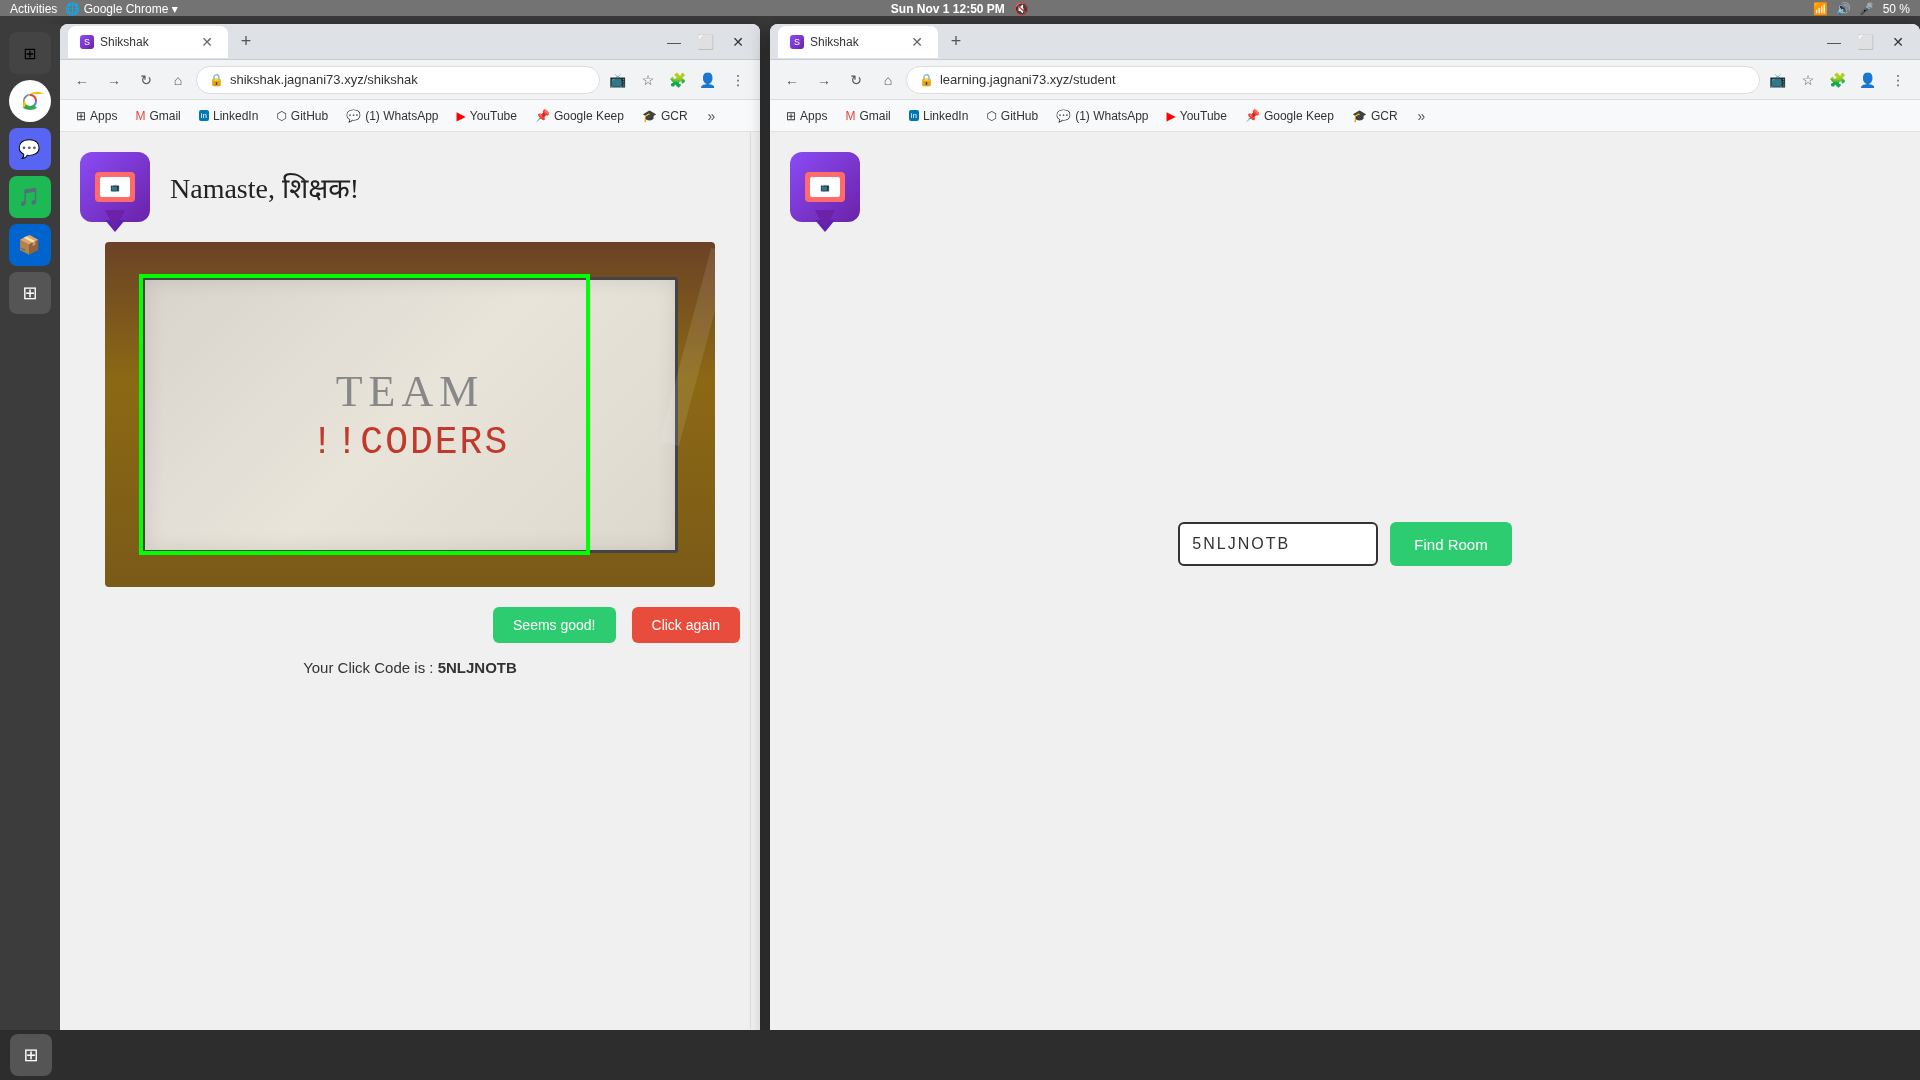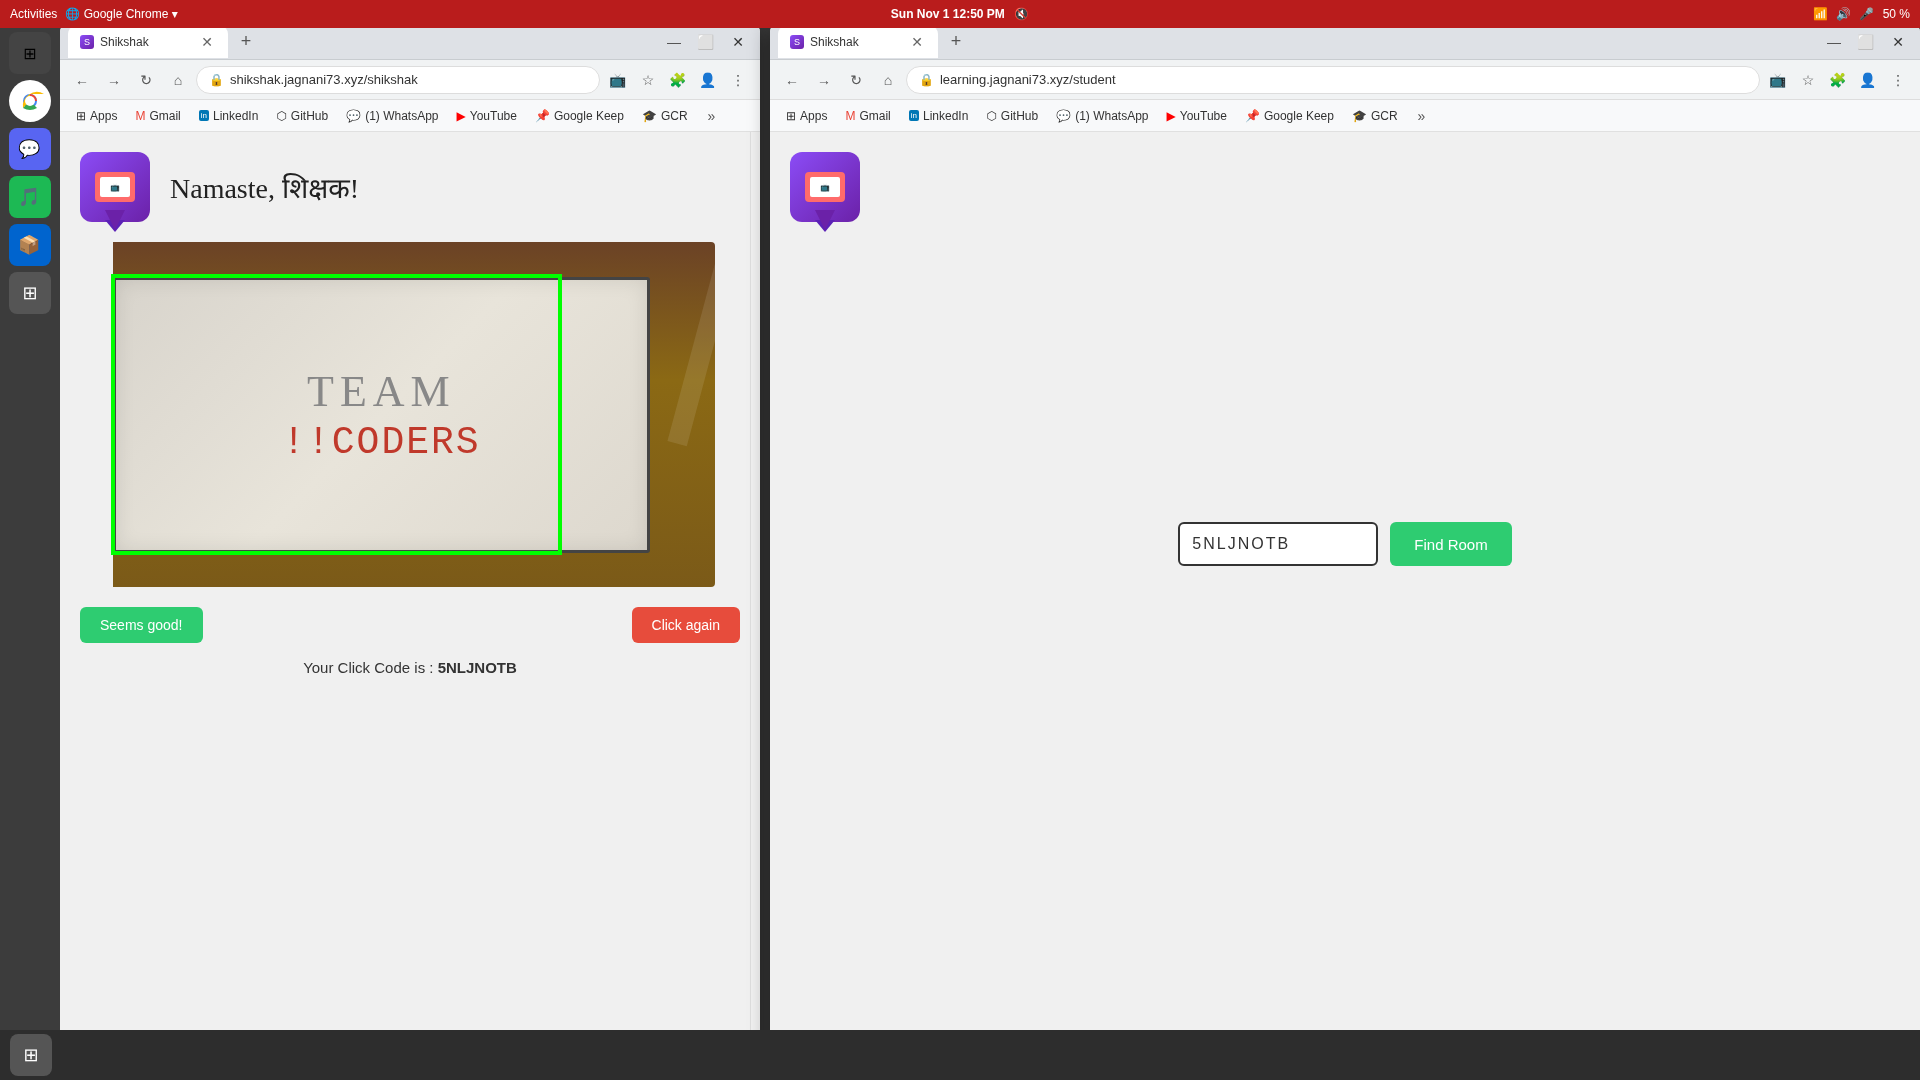--- a/index.html
+++ b/index.html
@@ -9,24 +9,24 @@
       width: 1920px;
       height: 1080px;
       overflow: hidden;
       position: relative;
     }
 
     
     .os-taskbar-top {
       position: absolute;
       top: 0; left: 0; right: 0;
-      height: 28px;
-      background: #b91c1c;
-      display: flex;
-      align-items: center;
+      height: 16px;
+      background: #737373;
+      display: flex;
+      align-items: flex-end;
       justify-content: space-between;
       padding: 0 10px;
       color: white;
       font-size: 12px;
       z-index: 100;
     }
     .os-taskbar-top .left { display: flex; align-items: center; gap: 8px; }
     .os-taskbar-top .center { position: absolute; left: 50%; transform: translateX(-50%); font-weight: bold; }
     .os-taskbar-top .right { display: flex; align-items: center; gap: 8px; margin-left: auto; }
 
@@ -279,22 +279,22 @@
       position: relative;
       width: 610px;
       height: 345px;
       margin: 0 auto 20px auto;
       border-radius: 4px;
       overflow: hidden;
     }
 
     .action-buttons {
       display: flex;
-      gap: 23px;
-      justify-content: space-between;
+      gap: 16px;
+      justify-content: flex-end;
       margin-bottom: 16px;
     }
 
     .btn-seems-good {
       background: #2ecc71;
       color: white;
       border: none;
       padding: 10px 20px;
       border-radius: 6px;
       font-size: 14px;
@@ -506,21 +506,21 @@
           </div>
           <div style="position:absolute;bottom:-10px;left:50%;transform:translateX(-50%);width:0;height:0;border-left:10px solid transparent;border-right:10px solid transparent;border-top:12px solid #5B21B6;"></div>
         </div>
         <div>
           <span style="font-size:28px;font-family:Georgia,serif;color:#222;">Namaste, शिक्षक!</span>
         </div>
       </div>
 
       <div class="whiteboard-container">
 
-        <div style="width:100%;height:100%;background:linear-gradient(180deg, #6B4226 0%, #8B6914 40%, #7B5A18 100%);display:flex;align-items:center;justify-content:flex-start;position:relative;margin-left:8px;">
+        <div style="width:100%;height:100%;background:linear-gradient(180deg, #6B4226 0%, #8B6914 40%, #7B5A18 100%);display:flex;align-items:center;justify-content:center;position:relative;">
 
           <div style="width:88%;height:80%;background:linear-gradient(135deg,#d8d4cc,#e8e4da,#ddd8ce);border:3px solid #444;border-radius:3px;display:flex;flex-direction:column;align-items:center;justify-content:center;position:relative;box-shadow:inset 0 0 20px rgba(0,0,0,0.1);">
             <div style="font-size:44px;color:#888;font-family:Georgia,serif;letter-spacing:6px;margin-bottom:4px;">TEAM</div>
             <div style="font-size:38px;color:#c0392b;font-family:Liberation Mono, monospace;letter-spacing:2px;">!!CODERS</div>
 
             <div style="position:absolute;top:-2%;left:-1%;width:85%;height:104%;border:4px solid #00ff00;pointer-events:none;"></div>
           </div>
 
           <div style="position:absolute;top:5px;right:10px;width:20px;height:200px;background:rgba(255,255,255,0.1);transform:rotate(15deg);pointer-events:none;"></div>
         </div>

